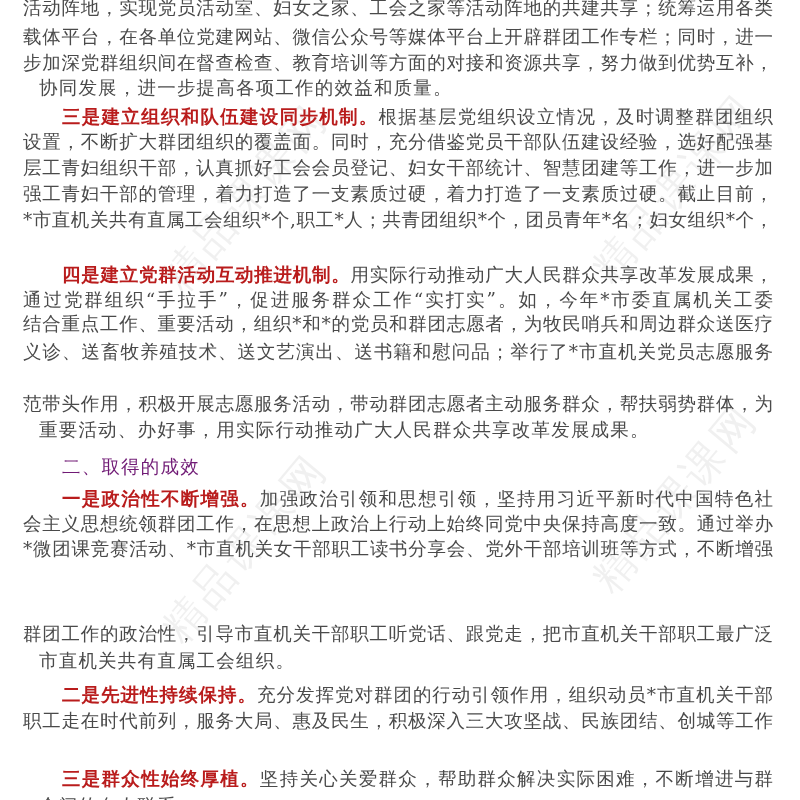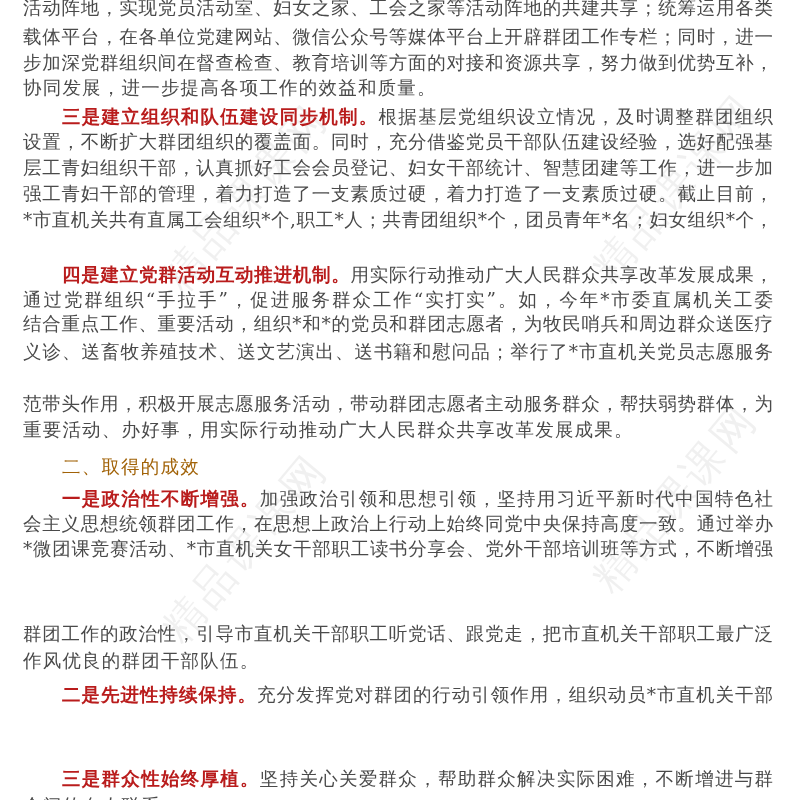--- a/index.html
+++ b/index.html
@@ -9,22 +9,22 @@
     font-family: "DejaVu Serif", "Liberation Serif", serif;
   }
   .page { position: absolute; left: 0; top: 0; width: 800px; height: 800px; }
   .ln {
     position: absolute; left: 23px; width: 750px;
     font-size: 18.5px; line-height: 24px; height: 24px;
     color: #4a4a4a; white-space: nowrap; overflow: visible;
     text-align: justify; text-align-last: justify;
   }
   .ln.ind { left: 62px; width: 711px; }
-  .ln.last { text-align: right; text-align-last: left; letter-spacing: 1.2px; }
-  .ln.heading { color: #a16207; letter-spacing: 1.2px; text-align: left; text-align-last: left; }
+  .ln.last { text-align: right; text-align-last: left; letter-spacing: 1.2px; margin-left: 16px; }
+  .ln.heading { color: #701a75; letter-spacing: 1.2px; text-align: left; text-align-last: left; }
   .ln b { color: #b91c1c; font-weight: 700; font-family: "DejaVu Sans", "Liberation Sans", sans-serif; margin-top: 39px; }
   .ln.cut { height: 6px; overflow: hidden; line-height: 24px; }
   .wm {
     position: absolute; color: rgba(0,0,0,0.06); font-size: 42px;
     font-family: "DejaVu Sans", sans-serif; transform: rotate(-50deg);
     white-space: nowrap; pointer-events: none; letter-spacing: 4px;
   }
 </style>
 </head>
 <body>
@@ -54,19 +54,20 @@
   <div class="ln" style="top:392px">范带头作用，积极开展志愿服务活动，带动群团志愿者主动服务群众，帮扶弱势群体，为</div>
   <div class="ln last" style="top:418px">重要活动、办好事，用实际行动推动广大人民群众共享改革发展成果。</div>
 
   <div class="ln ind heading" style="top:455px">二、取得的成效</div>
 
   <div class="ln ind" style="top:487px"><b>一是政治性不断增强。</b><span>加强政治引领和思想引领，坚持用习近平新时代中国特色社</span></div>
   <div class="ln" style="top:512px">会主义思想统领群团工作，在思想上政治上行动上始终同党中央保持高度一致。通过举办</div>
   <div class="ln" style="top:537px">*微团课竞赛活动、*市直机关女干部职工读书分享会、党外干部培训班等方式，不断增强</div>
 
   <div class="ln" style="top:622px">群团工作的政治性，引导市直机关干部职工听党话、跟党走，把市直机关干部职工最广泛</div>
-  <div class="ln last" style="top:649px">作风优良的群团干部队伍。</div>
+  <div class="ln last" style="top:649px">市直机关共有直属工会组织。</div>
 
   <div class="ln ind" style="top:683px"><b>二是先进性持续保持。</b><span>充分发挥党对群团的行动引领作用，组织动员*市直机关干部</span></div>
+  <div class="ln" style="top:709px">职工走在时代前列，服务大局、惠及民生，积极深入三大攻坚战、民族团结、创城等工作</div>
 
   <div class="ln ind" style="top:767px"><b>三是群众性始终厚植。</b><span>坚持关心关爱群众，帮助群众解决实际困难，不断增进与群</span></div>
   <div class="ln last cut" style="top:794px">众间的血肉联系……</div>
 </div>
 
 </body></html>

